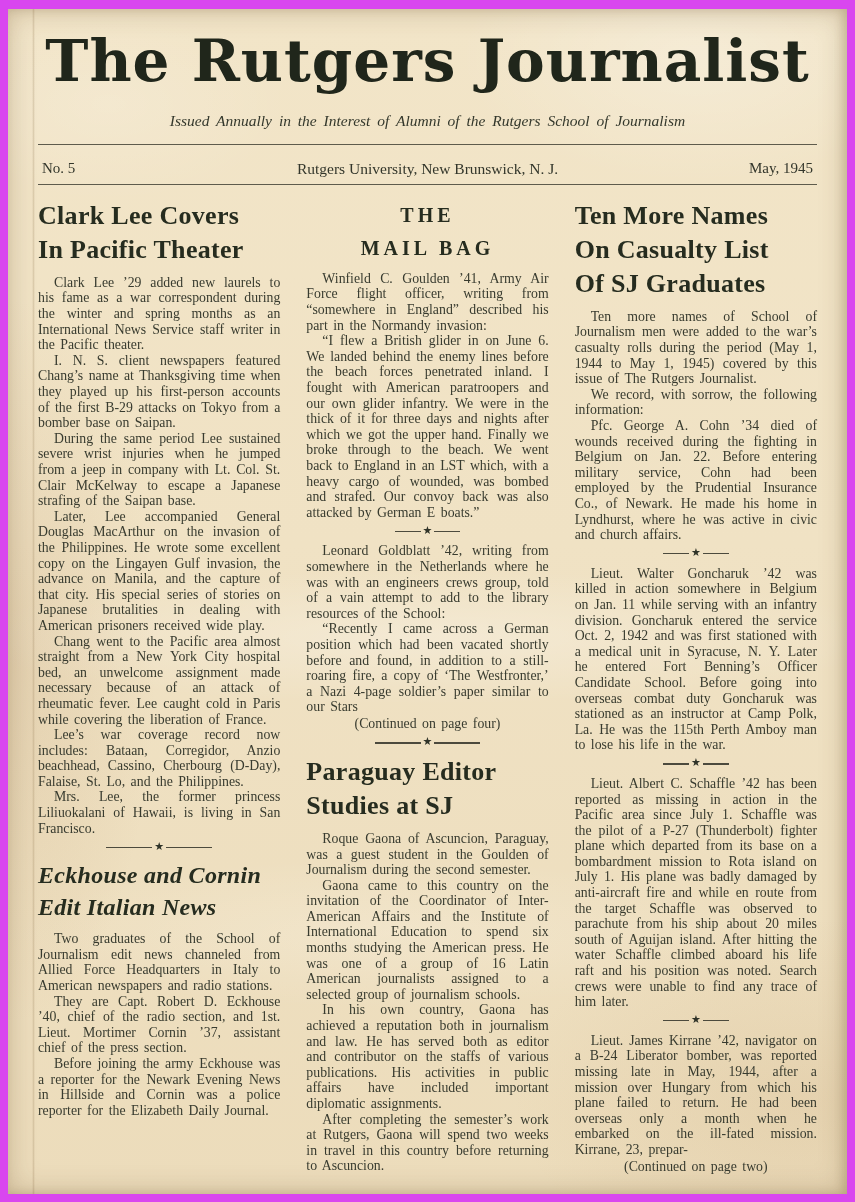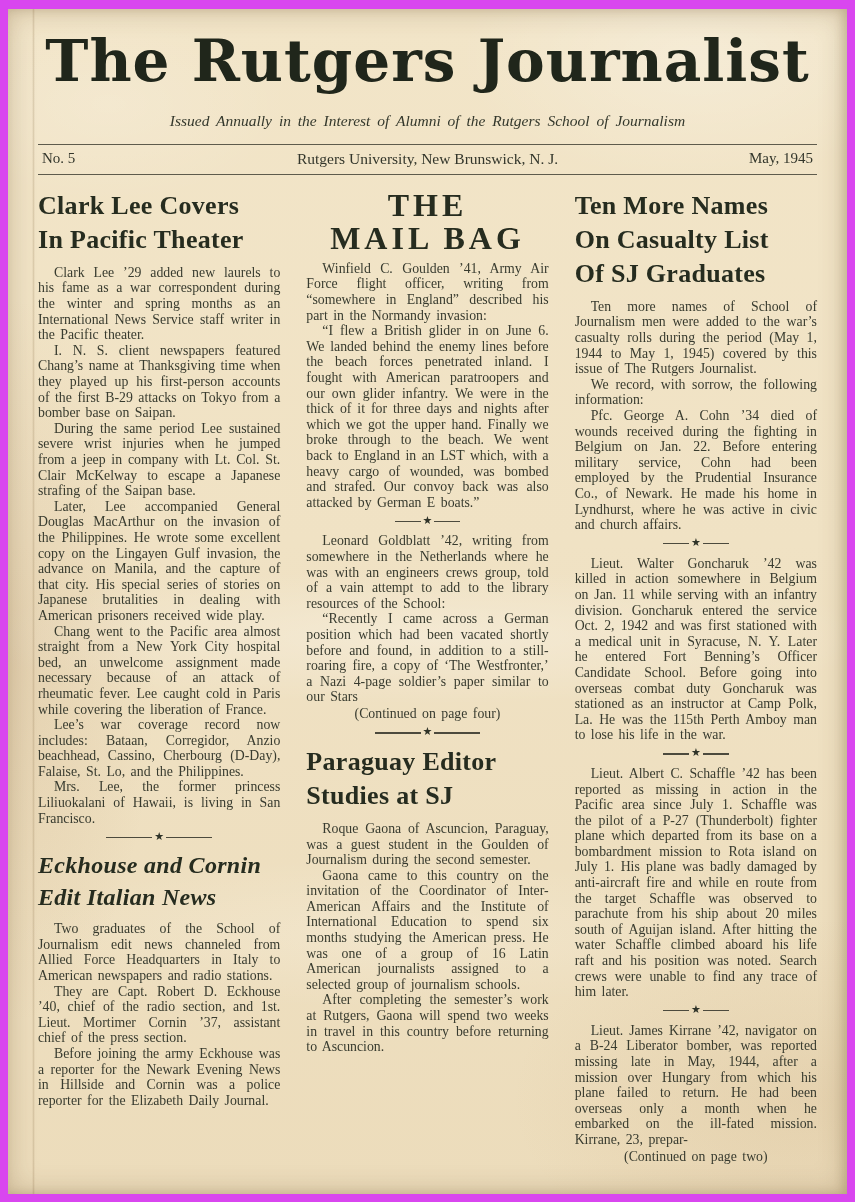--- a/index.html
+++ b/index.html
@@ -51,21 +51,21 @@
     font-size: 15.5px;
     color: #34382c;
     word-spacing: 3px;
   }
   .dateline {
     margin: 14px 30px 0 30px;
     border-top: 1.5px solid #5e5b4c;
     border-bottom: 1.5px solid #5e5b4c;
     display: flex;
     align-items: center;
-    padding: 5px 4px 6px 4px;
+    padding: 15px 4px 6px 4px;
     font-size: 15px;
     color: #33362b;
   }
   .dateline .dl-left  { flex: 1; text-align: left; }
   .dateline .dl-center{ flex: 2.6; text-align: center; font-size: 15.5px; }
   .dateline .dl-right { flex: 1; text-align: right; }
 
   .columns {
     display: grid;
     grid-template-columns: 1fr 1fr 1fr;
@@ -77,21 +77,21 @@
   .headline {
     font-family: "Liberation Serif", serif;
     font-weight: bold;
     font-size: 26px;
     line-height: 34px;
     color: #262c1f;
     letter-spacing: 0.3px;
     margin: 2px 0 8px 0;
   }
   .headline.italic { font-style: italic; font-size: 24px; line-height: 32px; }
-  .headline.centered { text-align: center; letter-spacing: 4px; font-size: 32px; line-height: 33px; margin-bottom: 6px; }
+  .headline.centered { text-align: center; letter-spacing: 4px; font-size: 20px; line-height: 33px; margin-bottom: 6px; }
   .headline .hl-line { display: block; }
 
   .body-text p {
     margin: 0;
     font-size: 13.8px;
     line-height: 15.6px;
     text-align: justify;
     text-indent: 16px;
     word-spacing: 2px;
     color: #383b2f;
@@ -206,20 +206,21 @@
         </div>
 
         <div>
           <h2 class="headline">
             <span class="hl-line">Paraguay Editor</span>
             <span class="hl-line">Studies at SJ</span>
           </h2>
           <div class="body-text">
             <p>Roque Gaona of Ascuncion, Paraguay, was a guest student in the Goulden of Journalism during the second semester.</p>
             <p>Gaona came to this country on the invitation of the Coordinator of Inter-American Affairs and the Institute of International Education to spend six months studying the American press.  He was one of a group of 16 Latin American journalists assigned to a selected group of journalism schools.</p>
+            <p>In his own country, Gaona has achieved a reputation both in journalism and law.  He has served both as editor and contributor on the staffs of various publications.  His activities in public affairs have included important diplomatic assignments.</p>
             <p>After completing the semester’s work at Rutgers, Gaona will spend two weeks in travel in this country before returning to Ascuncion.</p>
           </div>
         </div>
       </div>
 
       <div class="col">
         <div>
           <h1 class="headline">
             <span class="hl-line">Ten More Names</span>
             <span class="hl-line">On Casualty List</span>

